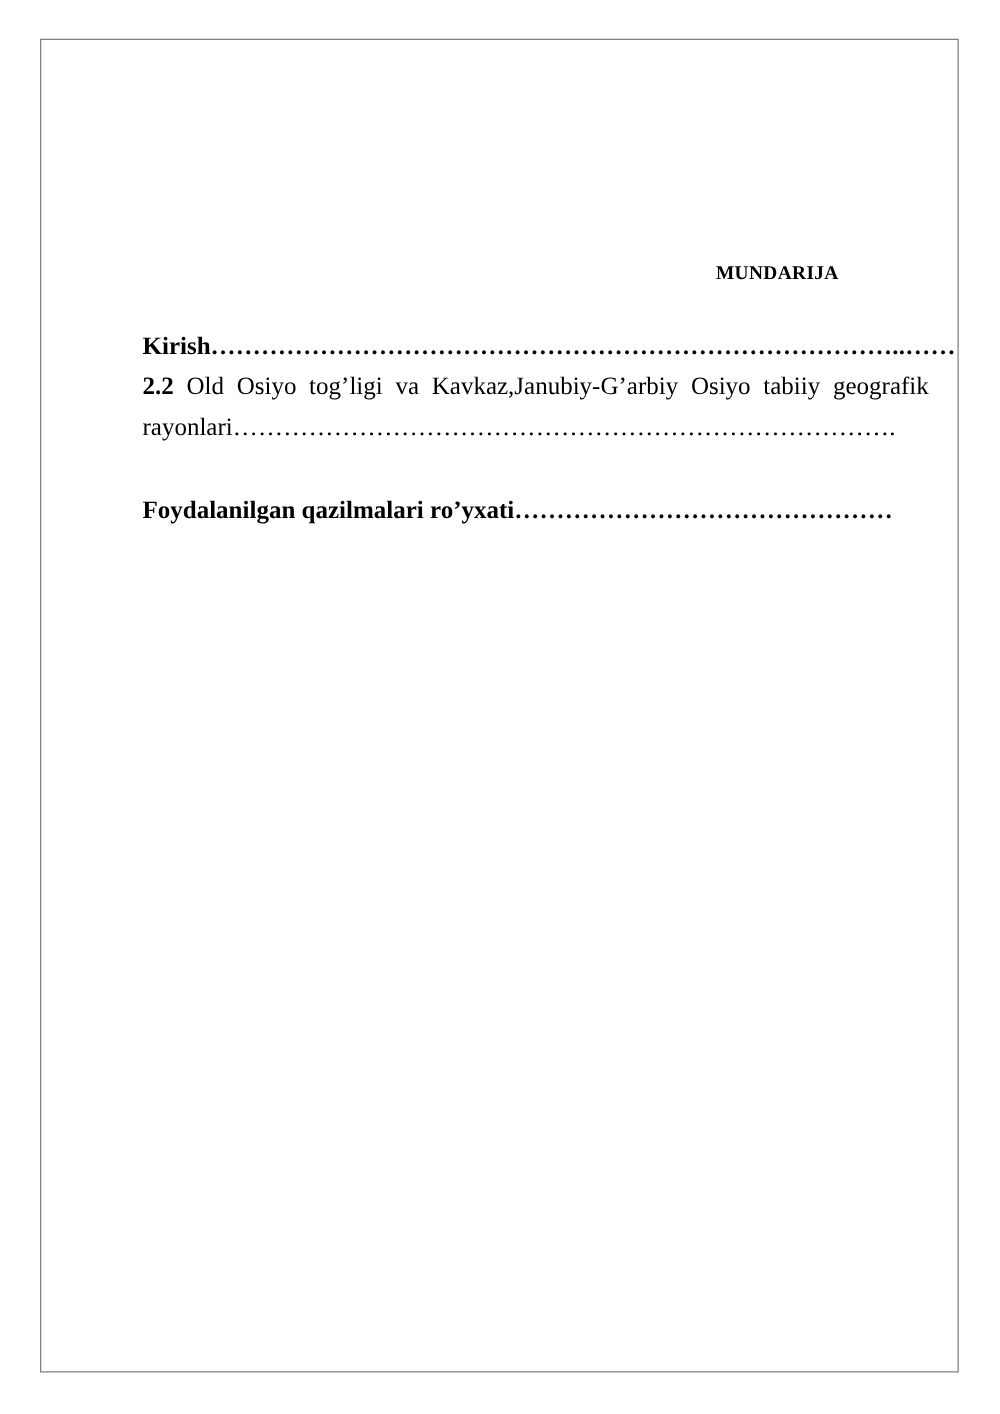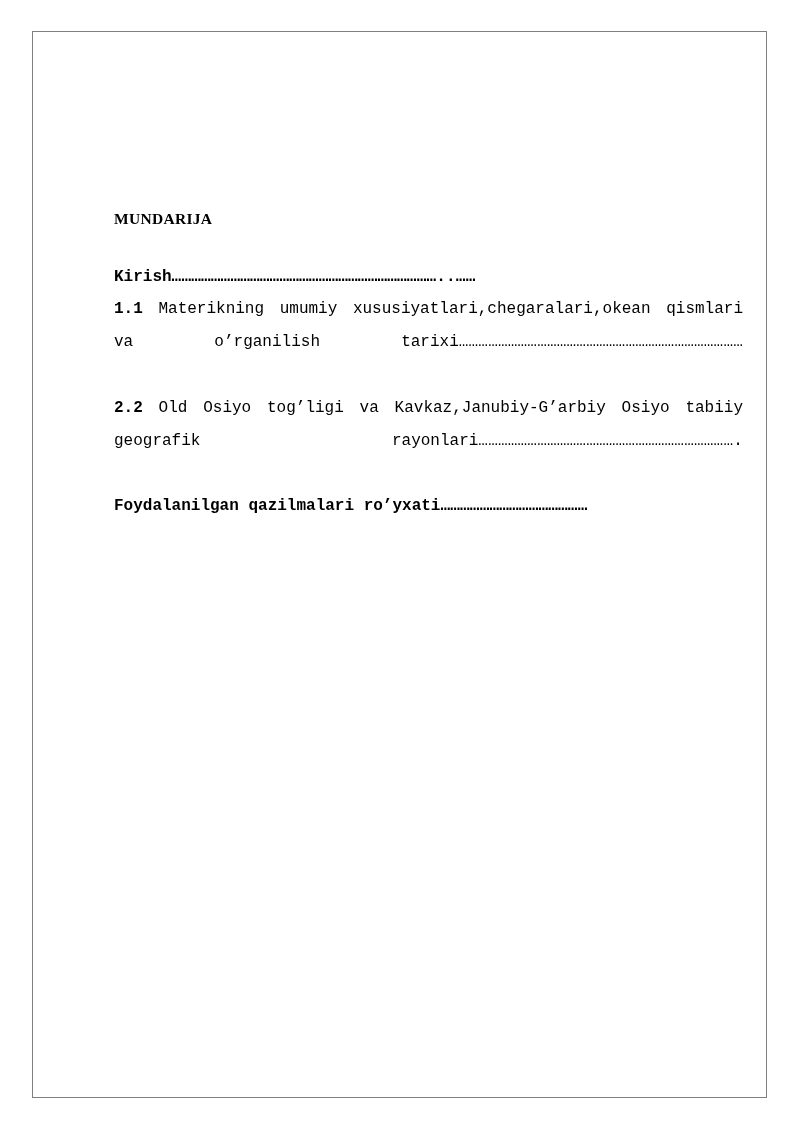--- a/index.html
+++ b/index.html
@@ -27,45 +27,44 @@
   }
 
   .page-inner {
     position: absolute;
     left: 81px;
     top: 0;
     width: 629px;
   }
 
   .doc-title {
-    text-align: left;
+    text-align: right;
     font-weight: bold;
     font-size: 15.5px;
     letter-spacing: 0.3px;
     margin: 0;
     padding-top: 178px;
     padding-right: 72px;
     line-height: 1.2;
   }
 
   .toc-list {
     margin: 0;
     padding: 0;
     list-style: none;
     padding-top: 32px;
   }
 
   .toc-line {
-    font-size: 16px;
+    font-size: 20px;
     line-height: 32.8px;
     text-align: justify;
     text-justify: inter-word;
     margin: 0;
     white-space: normal;
-    font-family: Liberation Mono, monospace;
   }
 
   .toc-line.bold-line {
     font-weight: bold;
   }
 
   .num {
     font-weight: bold;
   }
 
@@ -95,24 +94,20 @@
 
     <h1 class="doc-title">MUNDARIJA</h1>
 
     <ul class="toc-list">
 
       <li class="toc-line bold-line">
         <span>Kirish</span><span class="leader bold-leader">………………………………………………………………………..……</span>
       </li>
 
 
-      <li class="toc-line justified">
-        <span class="num">1.1</span>
-        <span>Materikning umumiy xususiyatlari,chegaralari,okean qismlari va o’rganilish tarixi</span><span class="leader">……………………………………………………………………………</span>
-      </li>
 
 
 
 
       <li class="toc-line justified">
         <span class="num">2.2</span>
         <span>Old Osiyo tog’ligi va Kavkaz,Janubiy-G’arbiy Osiyo  tabiiy geografik rayonlari</span><span class="leader">…………………………………………………………………….</span>
       </li>
 
 

